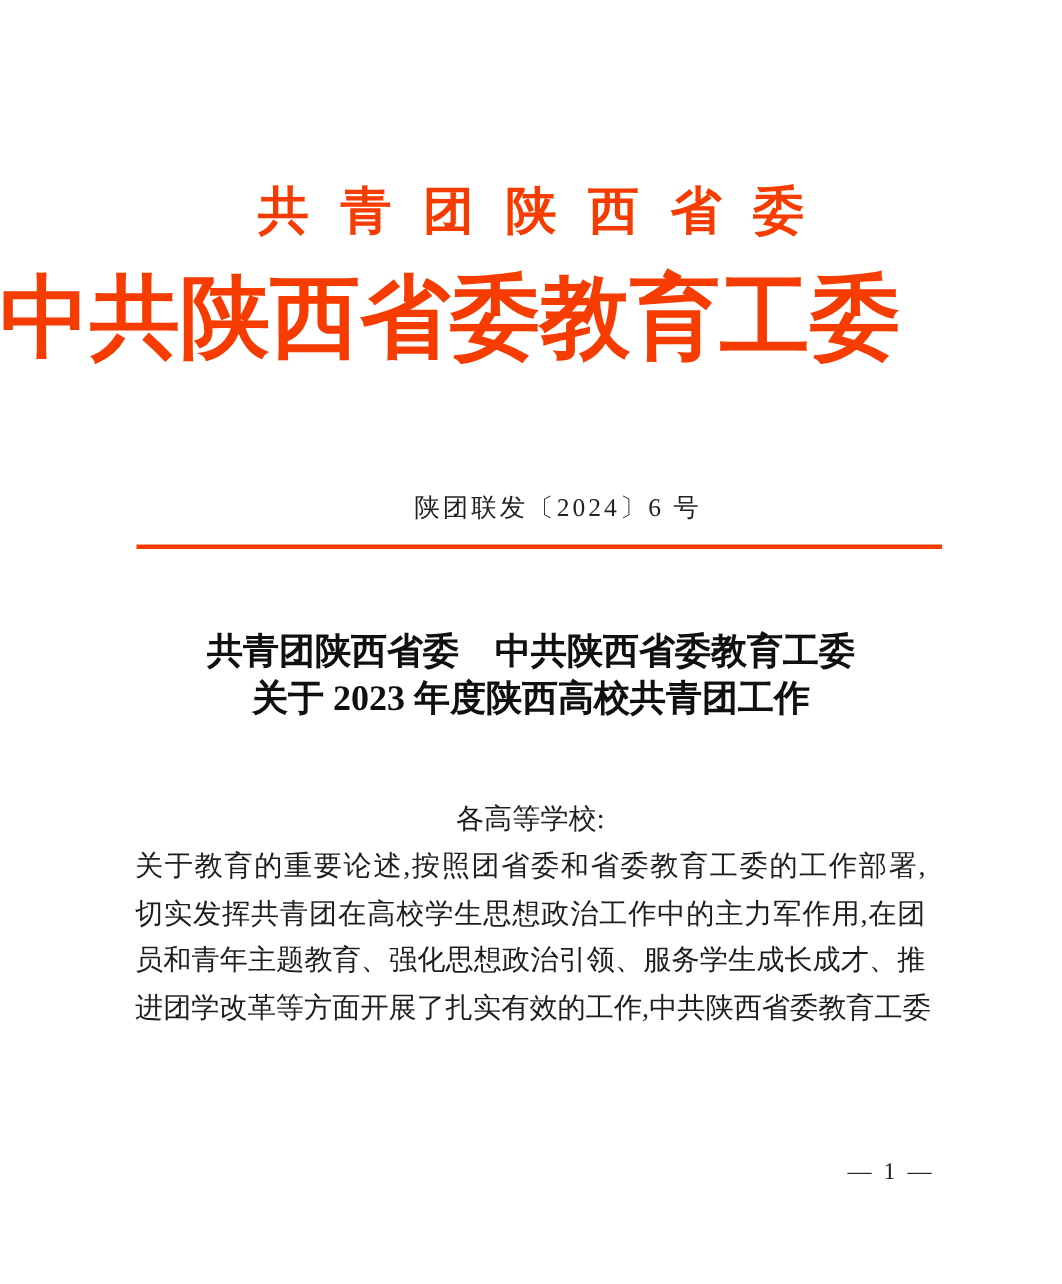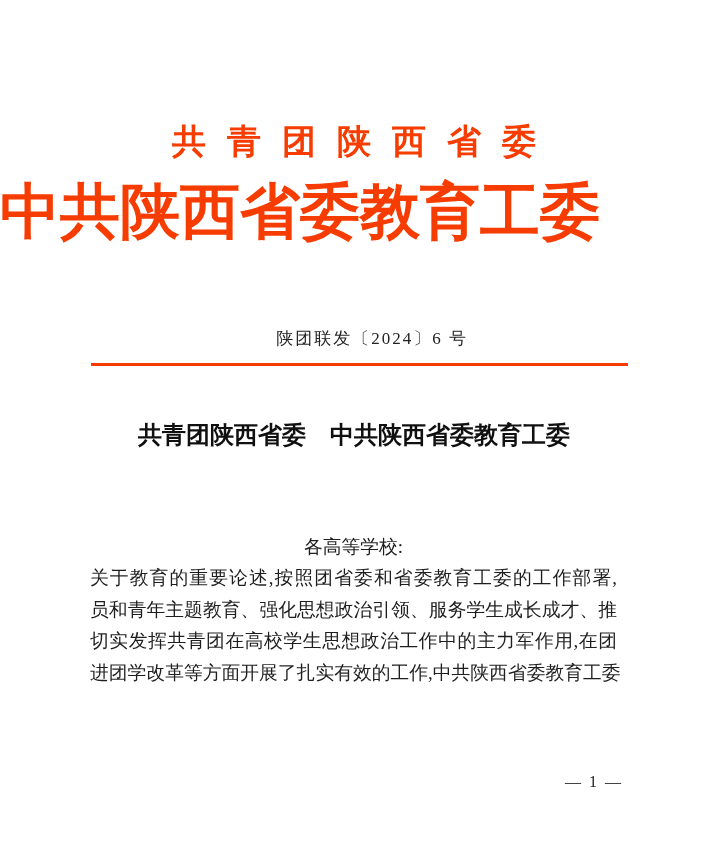--- a/index.html
+++ b/index.html
@@ -78,25 +78,26 @@
     <div class="hdr-line1">共青团陕西省委</div>
     <div class="hdr-line2">中共陕西省委教育工委</div>
   </div>
 
   <div class="docnum">陕团联发〔2024〕6 号</div>
 
   <div class="redline"></div>
 
   <div class="title">
     <div>共青团陕西省委　中共陕西省委教育工委</div>
+    <div>关于 2023 年度陕西高校共青团工作</div>
   </div>
 
   <div class="bodytext">
     <div class="salut">各高等学校:</div>
     <div class="pline">关于教育的重要论述,按照团省委和省委教育工委的工作部署,</div>
+    <div class="pline">切实发挥共青团在高校学生思想政治工作中的主力军作用,在团</div>
     <div class="pline">员和青年主题教育、强化思想政治引领、服务学生成长成才、推</div>
-    <div class="pline">切实发挥共青团在高校学生思想政治工作中的主力军作用,在团</div>
     <div class="pline">进团学改革等方面开展了扎实有效的工作,中共陕西省委教育工委</div>
   </div>
 
   <div class="pagenum">— 1 —</div>
 
 </div>
 
 </body></html>

